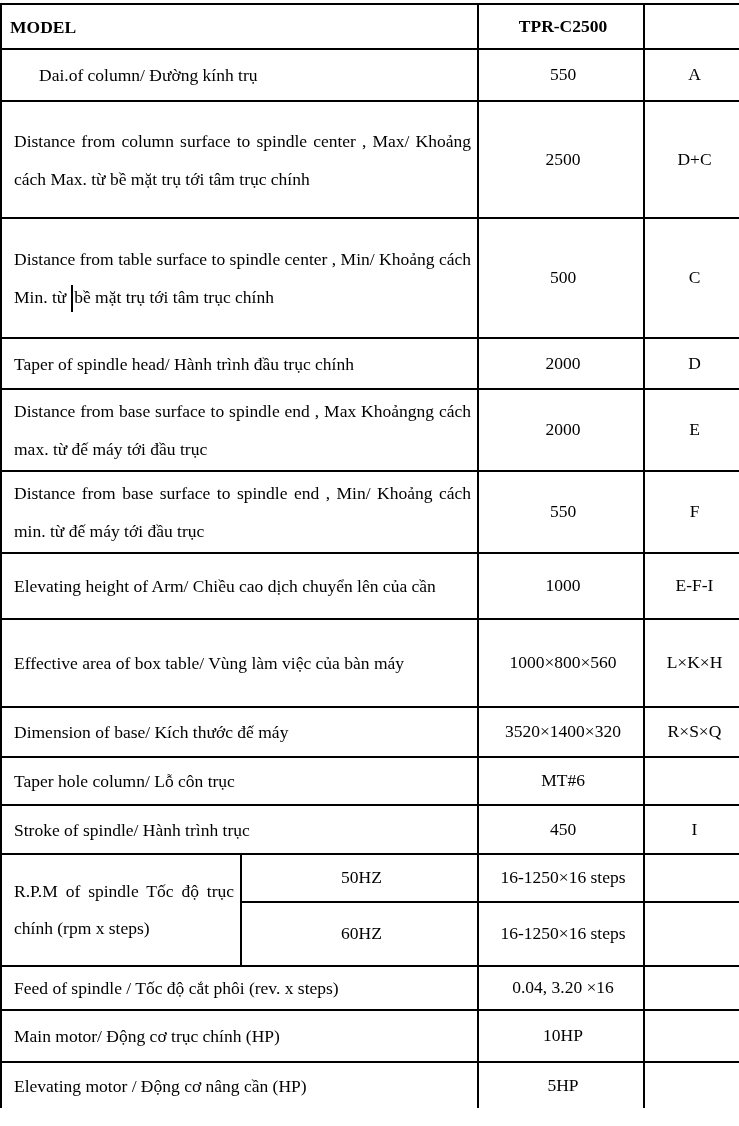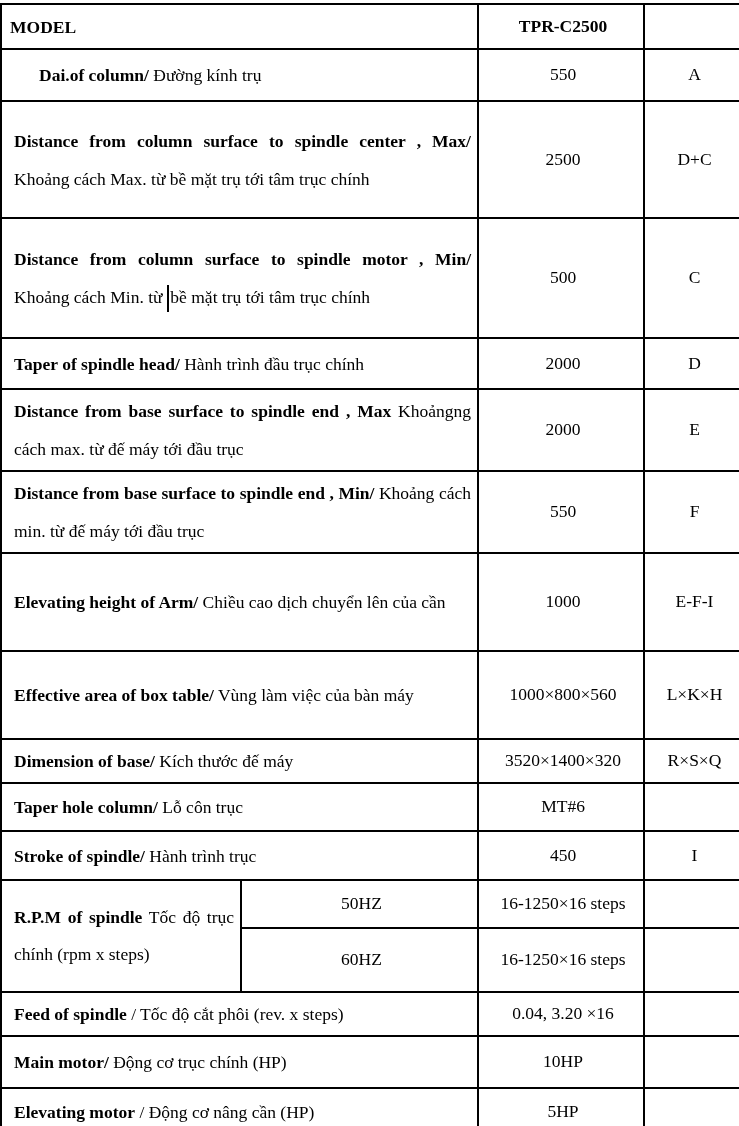--- a/index.html
+++ b/index.html
@@ -39,21 +39,21 @@
   }
   td.label.indent { padding-left: 37px; }
   td.value { padding-left: 10px; line-height: 1.35; }
   td.code  { padding-left: 10px; line-height: 1.35; }
   td.freq  { padding-left: 10px; line-height: 1.35; }
   td.rpm-label { line-height: 37px; }
 
   tr.header td { font-weight: 700; }
   tr.header td.label { padding-left: 8px; text-align: center; }
 
-  .en { font-weight: 700; }
+  .en { font-weight: 400; }
   .vi { font-weight: 400; }
 
   .caret {
     display: inline-block;
     width: 2.5px;
     height: 27px;
     background: #000000;
     vertical-align: middle;
     margin-right: 1px;
   }
@@ -82,21 +82,21 @@
       <td class="code"><span>A</span></td>
     </tr>
 
     <tr style="height:117px">
       <td class="label" colspan="2"><span class="en">Distance from column surface to spindle center , Max/</span> <span class="vi">Khoảng cách Max. từ bề mặt trụ tới tâm trục chính</span></td>
       <td class="value"><span>2500</span></td>
       <td class="code"><span>D+C</span></td>
     </tr>
 
     <tr style="height:120px">
-      <td class="label" colspan="2"><span class="en">Distance from column surface to spindle motor , Min/</span> <span class="vi">Khoảng cách Min. từ </span><span class="caret"></span><span class="vi">bề mặt trụ tới tâm trục chính</span></td>
+      <td class="label" colspan="2"><span class="en">Distance from table surface to spindle center , Min/</span> <span class="vi">Khoảng cách Min. từ </span><span class="caret"></span><span class="vi">bề mặt trụ tới tâm trục chính</span></td>
       <td class="value"><span>500</span></td>
       <td class="code"><span>C</span></td>
     </tr>
 
     <tr style="height:51px">
       <td class="label" colspan="2"><span class="en">Taper of spindle head/</span> <span class="vi">Hành trình đầu trục chính</span></td>
       <td class="value"><span>2000</span></td>
       <td class="code"><span>D</span></td>
     </tr>
 
@@ -105,33 +105,33 @@
       <td class="value"><span>2000</span></td>
       <td class="code"><span>E</span></td>
     </tr>
 
     <tr style="height:81px">
       <td class="label" colspan="2"><span class="en">Distance from base surface to spindle end , Min/</span> <span class="vi">Khoảng cách min. từ đế máy tới đầu trục</span></td>
       <td class="value"><span>550</span></td>
       <td class="code"><span>F</span></td>
     </tr>
 
-    <tr style="height:98px">
+    <tr style="height:66px">
       <td class="label" colspan="2"><span class="en">Elevating height of Arm/</span> <span class="vi">Chiều cao dịch chuyển lên của cần</span></td>
       <td class="value"><span>1000</span></td>
       <td class="code"><span>E-F-I</span></td>
     </tr>
 
     <tr style="height:88px">
       <td class="label" colspan="2"><span class="en">Effective area of box table/</span> <span class="vi">Vùng làm việc của bàn máy</span></td>
       <td class="value"><span>1000×800×560</span></td>
       <td class="code"><span>L×K×H</span></td>
     </tr>
 
-    <tr style="height:44px">
+    <tr style="height:50px">
       <td class="label" colspan="2"><span class="en">Dimension of base/</span> <span class="vi">Kích thước đế máy</span></td>
       <td class="value"><span>3520×1400×320</span></td>
       <td class="code"><span>R×S×Q</span></td>
     </tr>
 
     <tr style="height:48px">
       <td class="label" colspan="2"><span class="en">Taper hole column/</span> <span class="vi">Lỗ côn trục</span></td>
       <td class="value"><span>MT#6</span></td>
       <td class="code"><span></span></td>
     </tr>

